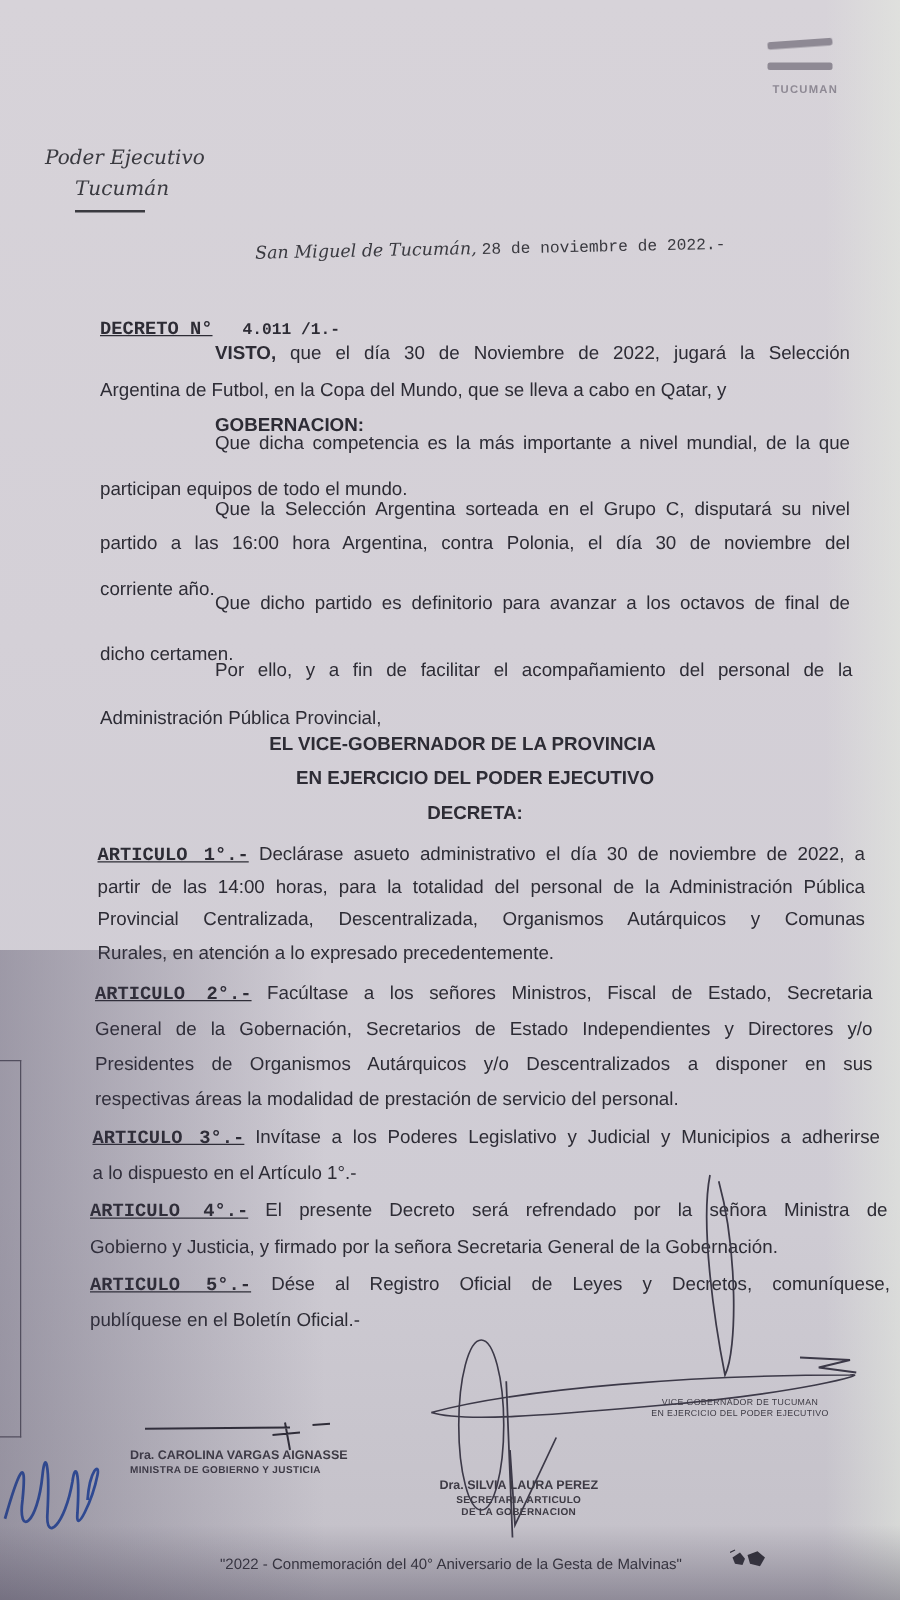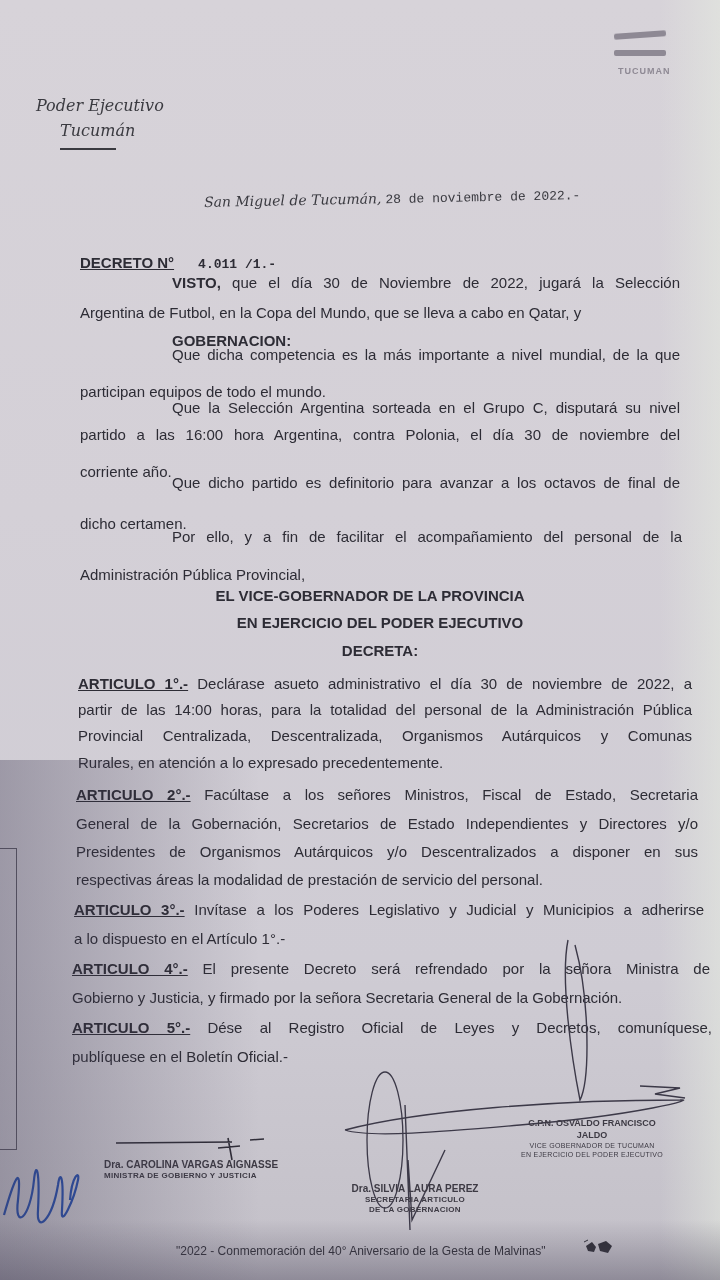--- a/index.html
+++ b/index.html
@@ -23,34 +23,34 @@
       position: absolute; left: 0; bottom: 0; width: 720px; height: 60px;
       background: linear-gradient(0deg, rgba(80,75,95,0.45), rgba(80,75,95,0));
       pointer-events: none;
     }
     .logo-stamp { position: absolute; left: 578px; top: 28px; width: 80px; height: 56px; margin-left: 36px; }
     .logo-bar { position: absolute; left: 0; height: 6px; background: #8e8994; border-radius: 2px; filter: blur(0.6px); }
     .logo-bar.b1 { top: 4px; width: 52px; transform: rotate(-4deg); }
     .logo-bar.b2 { top: 22px; width: 52px; }
     .logo-text { position: absolute; left: 4px; top: 38px; font-size: 9px; letter-spacing: 1px; color: #8e8994; filter: blur(0.4px); font-weight: bold; }
 
-    .letterhead { position: absolute; left: 36px; top: 96px; font-family: "DejaVu Serif", serif; font-style: italic; color: #3a3a40; }
+    .letterhead { position: absolute; left: 36px; top: 116px; font-family: "DejaVu Serif", serif; font-style: italic; color: #3a3a40; }
     .lh-line1 { font-size: 16px; }
     .lh-line2 { font-size: 16px; margin-left: 24px; margin-top: 6px; }
     .lh-rule { width: 56px; height: 2px; background: #3a3a40; margin-left: 24px; margin-top: 8px; }
 
     .dateline { position: absolute; left: 204px; top: 190px; transform: rotate(-1.2deg); font-size: 14px; color: #3a3a40; }
     .dateline .place { font-family: "DejaVu Serif", serif; font-style: italic; }
     .dateline .date { font-family: "Liberation Mono", monospace; font-size: 13px; }
 
     .doc { position: absolute; left: 0; top: 0; width: 720px; }
     .line { position: absolute; font-size: 15px; white-space: nowrap; color: #2d2c35; }
     .justify { text-align: justify; text-align-last: justify; }
     .bold { font-weight: bold; }
-    .ul { text-decoration: underline; font-weight: bold; }
+    .ul { text-decoration: underline; font-weight: bold; font-family: Liberation Mono, monospace; }
     .decree-num { font-family: "Liberation Mono", monospace; font-weight: bold; font-size: 13px; margin-left: 24px; }
     .center { text-align: center; }
 
     .sig-block { position: absolute; font-family: "Liberation Sans", sans-serif; color: #3d3a44; line-height: 1.3; }
     .sig-name { font-size: 10px; font-weight: bold; }
     .sig-title { font-size: 8px; font-weight: bold; letter-spacing: 0.3px; }
     .sig-svg { position: absolute; pointer-events: none; }
 
     .footer-motto { position: absolute; left: 176px; top: 1244px; font-size: 12px; color: #2d2c35; }
     .malvinas-icon { position: absolute; left: 584px; top: 1238px; width: 30px; height: 20px; }
@@ -163,21 +163,20 @@
   <div class="sig-title">MINISTRA DE GOBIERNO Y JUSTICIA</div>
 </div>
 
 <div class="sig-block" style="left:340px; top:1182px; text-align:center; width:150px;">
   <div class="sig-name">Dra. SILVIA LAURA PEREZ</div>
   <div class="sig-title">SECRETARIA ARTICULO</div>
   <div class="sig-title">DE LA GOBERNACION</div>
 </div>
 
 <div class="sig-block" style="left:512px; top:1118px; text-align:center; width:160px;">
-  <div class="sig-name" style="font-size:9px;">C.P.N. OSVALDO FRANCISCO JALDO</div>
   <div class="sig-title" style="font-size:7px; font-weight:normal;">VICE GOBERNADOR DE TUCUMAN</div>
   <div class="sig-title" style="font-size:7px; font-weight:normal;">EN EJERCICIO DEL PODER EJECUTIVO</div>
 </div>
 
 <div class="footer-motto">"2022 - Conmemoración del 40° Aniversario de la Gesta de Malvinas"</div>
 <svg class="malvinas-icon" viewBox="0 0 30 20">
   <path d="M2 8 L8 4 L12 9 L10 14 L4 13 Z" fill="#2d2c35"></path>
   <path d="M14 6 L22 3 L28 8 L24 15 L16 13 Z" fill="#2d2c35"></path>
   <path d="M0 4 L4 2" stroke="#2d2c35" stroke-width="1"></path>
 </svg>

